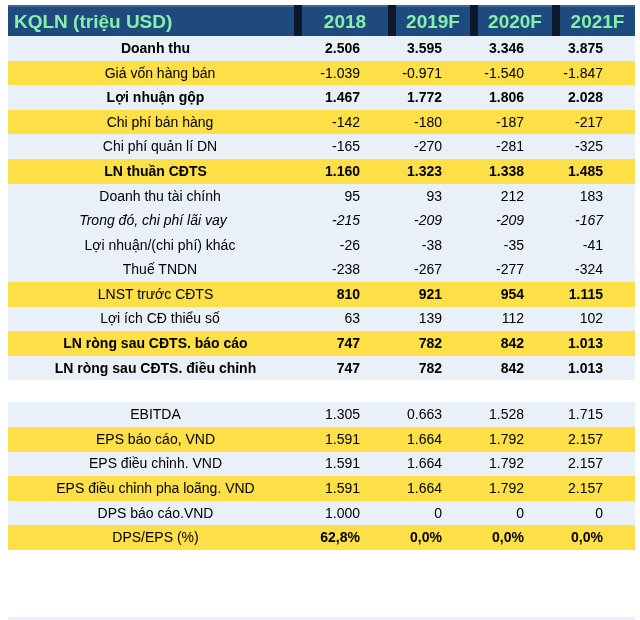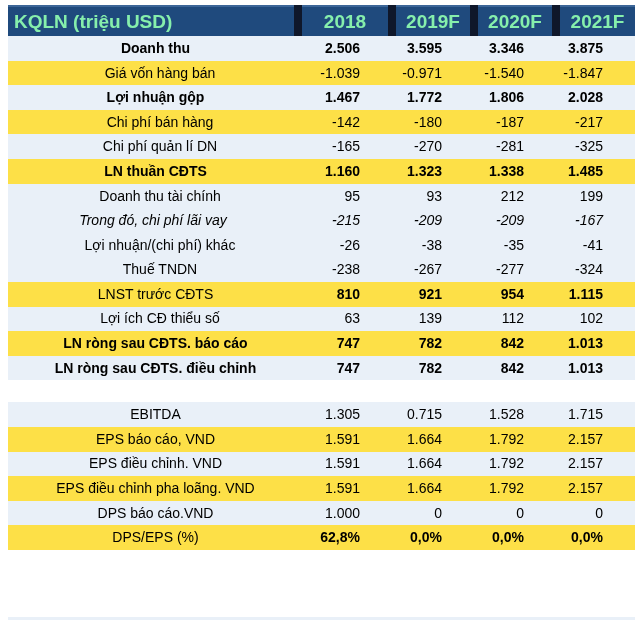--- a/index.html
+++ b/index.html
@@ -103,21 +103,21 @@
           <td class="num b">1.160</td>
           <td class="num b">1.323</td>
           <td class="num b">1.338</td>
           <td class="num b">1.485</td>
         </tr>
         <tr class="shaded">
           <td class="label ind1">Doanh thu tài chính</td>
           <td class="num">95</td>
           <td class="num">93</td>
           <td class="num">212</td>
-          <td class="num">199</td>
+          <td class="num">183</td>
         </tr>
         <tr class="shaded">
           <td class="label ind2 i">Trong đó, chi phí lãi vay</td>
           <td class="num i">-215</td>
           <td class="num i">-209</td>
           <td class="num i">-209</td>
           <td class="num i">-167</td>
         </tr>
         <tr class="shaded">
           <td class="label ind1">Lợi nhuận/(chi phí) khác</td>
@@ -160,21 +160,21 @@
           <td class="num b">782</td>
           <td class="num b">842</td>
           <td class="num b">1.013</td>
         </tr>
         <tr class="spacer">
           <td colspan="5"></td>
         </tr>
         <tr class="shaded">
           <td class="label ind0">EBITDA</td>
           <td class="num">1.305</td>
-          <td class="num">0.715</td>
+          <td class="num">0.663</td>
           <td class="num">1.528</td>
           <td class="num">1.715</td>
         </tr>
         <tr>
           <td class="label ind0">EPS báo cáo, VND</td>
           <td class="num">1.591</td>
           <td class="num">1.664</td>
           <td class="num">1.792</td>
           <td class="num">2.157</td>
         </tr>

